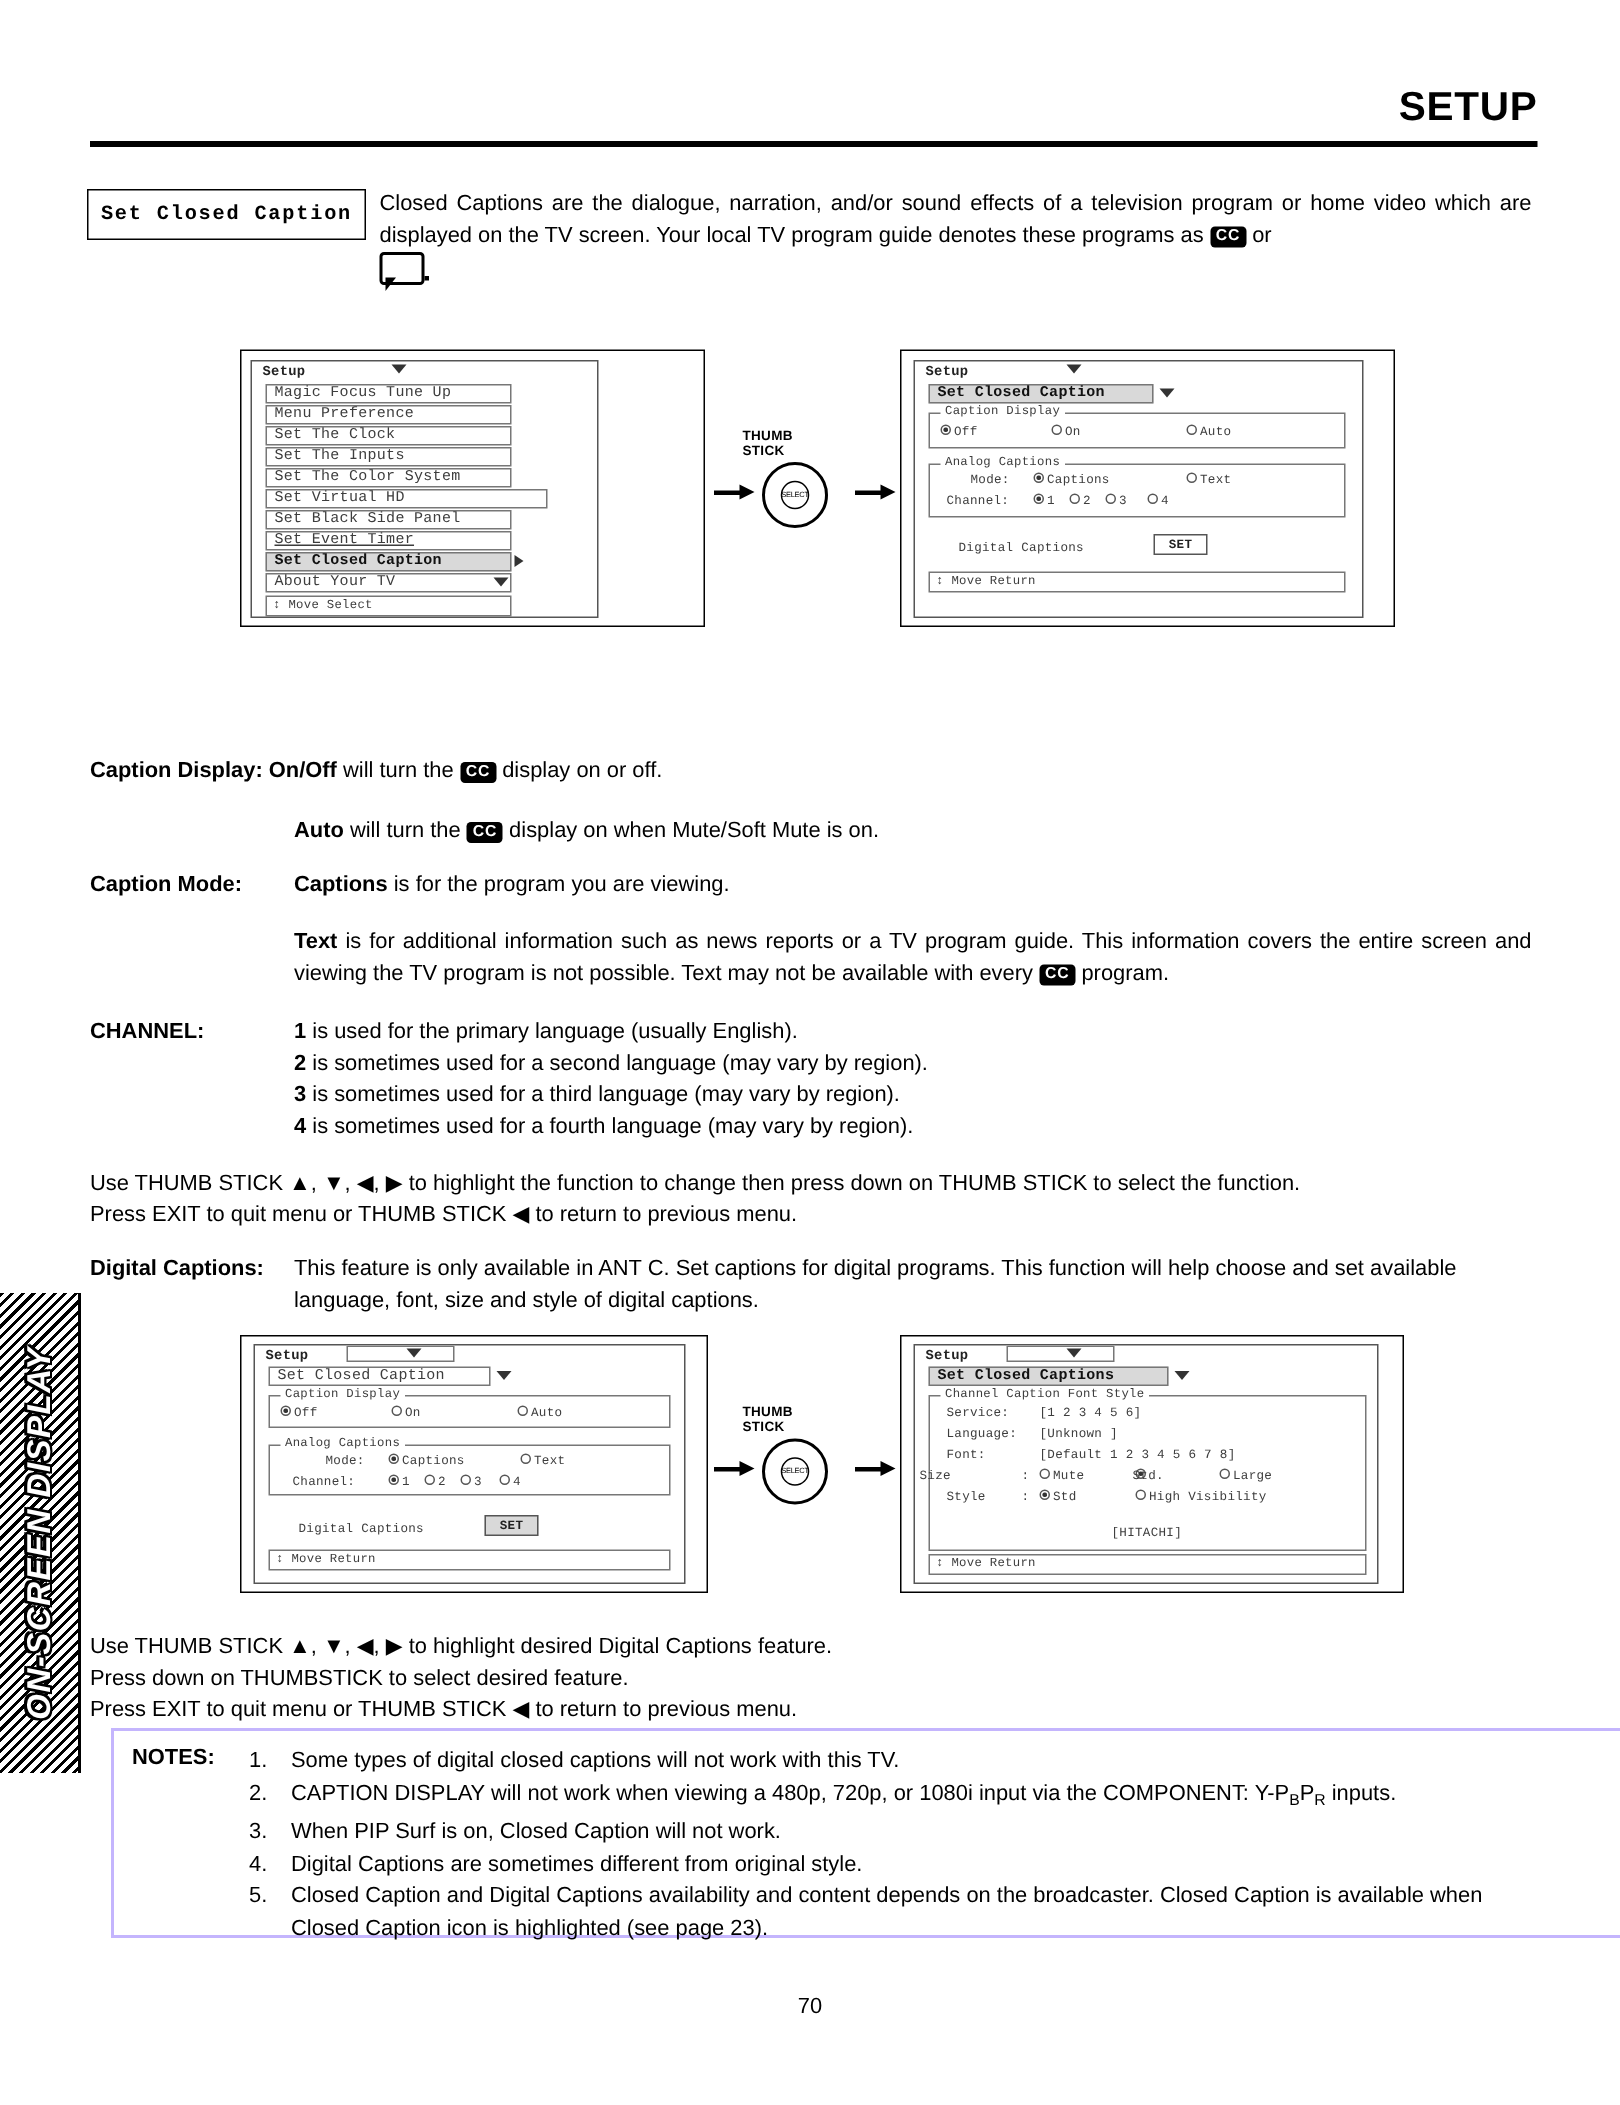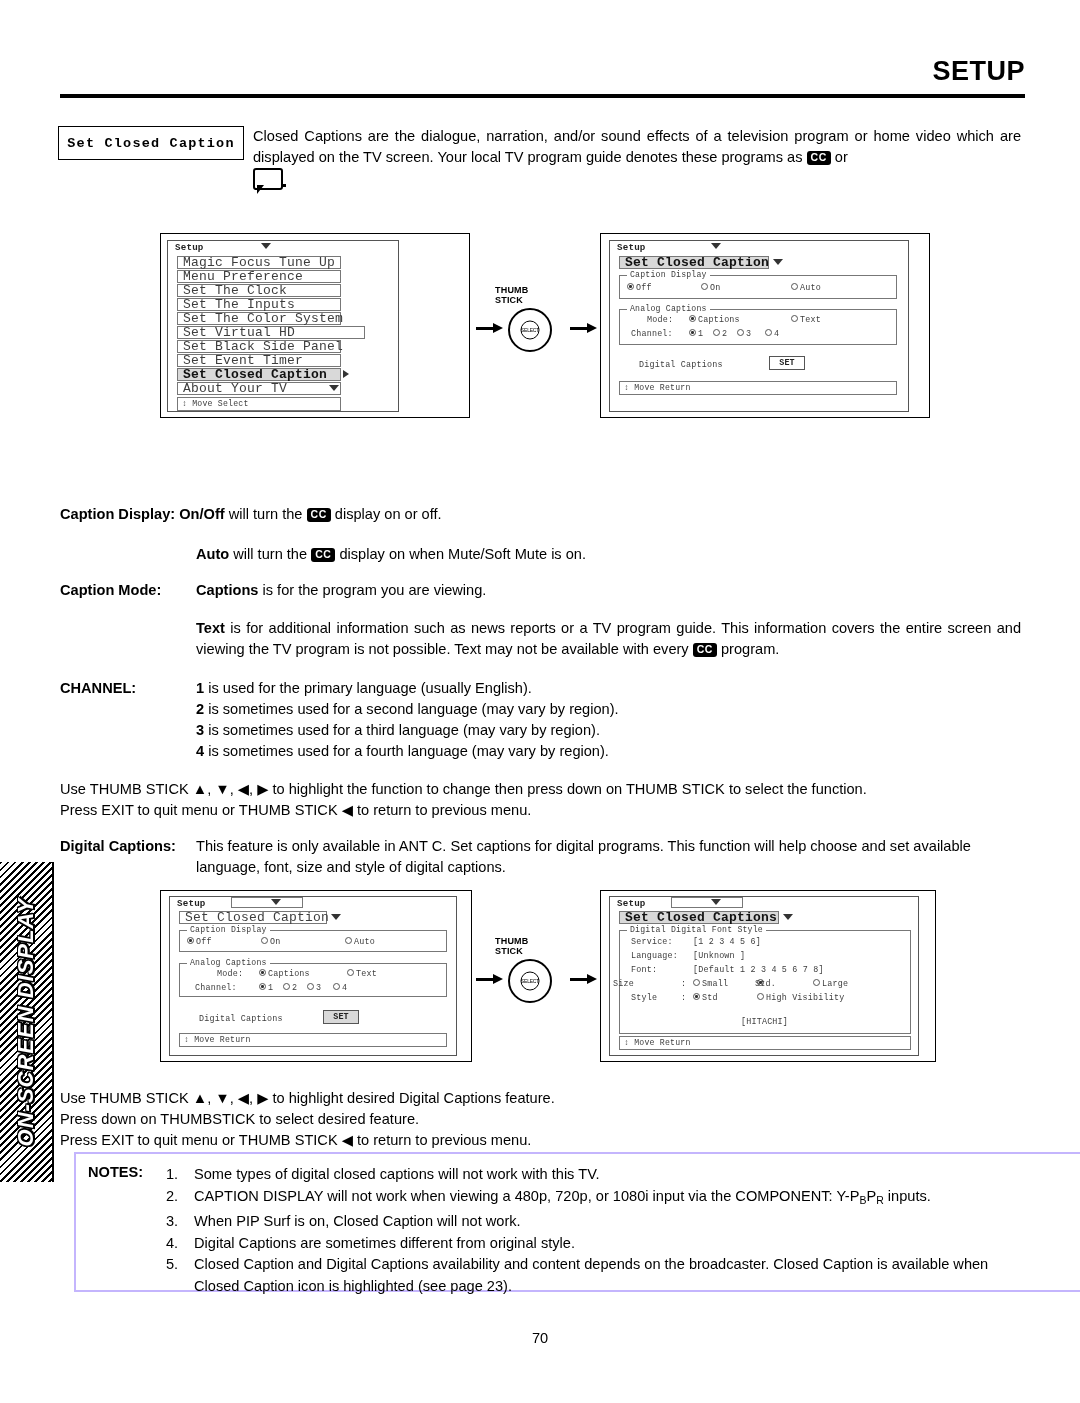--- a/index.html
+++ b/index.html
@@ -132,21 +132,21 @@
   .menu-row {
     position: absolute;
     border: 1px solid #777;
     box-sizing: border-box;
     height: 13px;
     line-height: 11px;
     padding-left: 5px;
     color: #3d3d3d;
     background: #fff;
     white-space: nowrap;
-    font-size: 13px;
+    font-size: 10px;
   }
   .menu-row.hl {
     background: #d9d9d9;
     font-weight: bold;
     color: #111;
   }
   .txt {
     position: absolute;
     white-space: nowrap;
     font-size: 8.4px;
@@ -373,21 +373,21 @@
     <div class="menu-title" style="left:14px; top:8px;">Setup</div>
     <div class="arrow-dn" style="left:100px; top:9px;"></div>
 
     <div class="menu-row" style="left:16px; top:22px; width:164px;">Magic Focus Tune Up</div>
     <div class="menu-row" style="left:16px; top:36px; width:164px;">Menu Preference</div>
     <div class="menu-row" style="left:16px; top:50px; width:164px;">Set The Clock</div>
     <div class="menu-row" style="left:16px; top:64px; width:164px;">Set The Inputs</div>
     <div class="menu-row" style="left:16px; top:78px; width:164px;">Set The Color System</div>
     <div class="menu-row" style="left:16px; top:92px; width:188px;">Set Virtual HD</div>
     <div class="menu-row" style="left:16px; top:106px; width:164px;">Set Black Side Panel</div>
-    <div class="menu-row" style="left:16px; top:120px; width:164px;">Set Event Timer</div>
+    <div class="menu-row" style="left:16px; top:120px; width:164px;text-decoration:underline;">Set Event Timer</div>
     <div class="menu-row hl" style="left:16px; top:134px; width:164px;">Set Closed Caption</div>
     <div class="arrow-rt" style="left:182px; top:136px;"></div>
     <div class="menu-row" style="left:16px; top:148px; width:164px;">About Your TV</div>
     <div class="arrow-dn" style="left:168px; top:151px;"></div>
 
     <div class="footbar" style="left:16px; top:163px; width:164px;">
       <span>↕</span>
       <span>Move      Select</span>
     </div>
   </div>
@@ -572,33 +572,33 @@
   <div class="osd-inner">
     <div class="menu-box" style="left:8px; top:5px; width:310px; height:160px;"></div>
     <div class="menu-title b" style="left:16px; top:7px;">Setup</div>
     <div class="menu-row" style="left:70px; top:6px; width:72px; height:11px;"></div>
     <div class="arrow-dn" style="left:110px; top:8px;"></div>
 
     <div class="menu-row hl" style="left:18px; top:20px; width:160px;">Set Closed Captions</div>
     <div class="arrow-dn" style="left:182px; top:23px;"></div>
 
     <div class="group" style="left:18px; top:39px; width:292px; height:104px;"></div>
-    <div class="group-label" style="left:26px; top:34px;">Digital Digital Font Style</div>
+    <div class="group-label" style="left:26px; top:34px;">Channel Caption Font Style</div>
 
     <div class="txt" style="left:30px; top:46px;">Service:</div>
     <div class="txt" style="left:92px; top:46px;">[1 2 3 4 5 6]</div>
     <div class="txt" style="left:30px; top:60px;">Language:</div>
     <div class="txt" style="left:92px; top:60px;">[Unknown        ]</div>
     <div class="txt" style="left:30px; top:74px;">Font:</div>
     <div class="txt" style="left:92px; top:74px;">[Default 1 2 3 4 5 6 7 8]</div>
 
     <div class="txt" style="left:12px; top:88px;">Size</div>
     <div class="txt" style="left:80px; top:88px;">:</div>
     <div class="radio" style="left:92px; top:88px;"></div>
-    <div class="txt" style="left:101px; top:88px;">Small</div>
+    <div class="txt" style="left:101px; top:88px;">Mute</div>
     <div class="radio on" style="left:156px; top:88px;"></div>
     <div class="txt" style="left:154px; top:88px;">Std.</div>
     <div class="radio" style="left:212px; top:88px;"></div>
     <div class="txt" style="left:221px; top:88px;">Large</div>
 
     <div class="txt" style="left:30px; top:102px;">Style</div>
     <div class="txt" style="left:80px; top:102px;">:</div>
     <div class="radio on" style="left:92px; top:102px;"></div>
     <div class="txt" style="left:101px; top:102px;">Std</div>
     <div class="radio" style="left:156px; top:102px;"></div>

